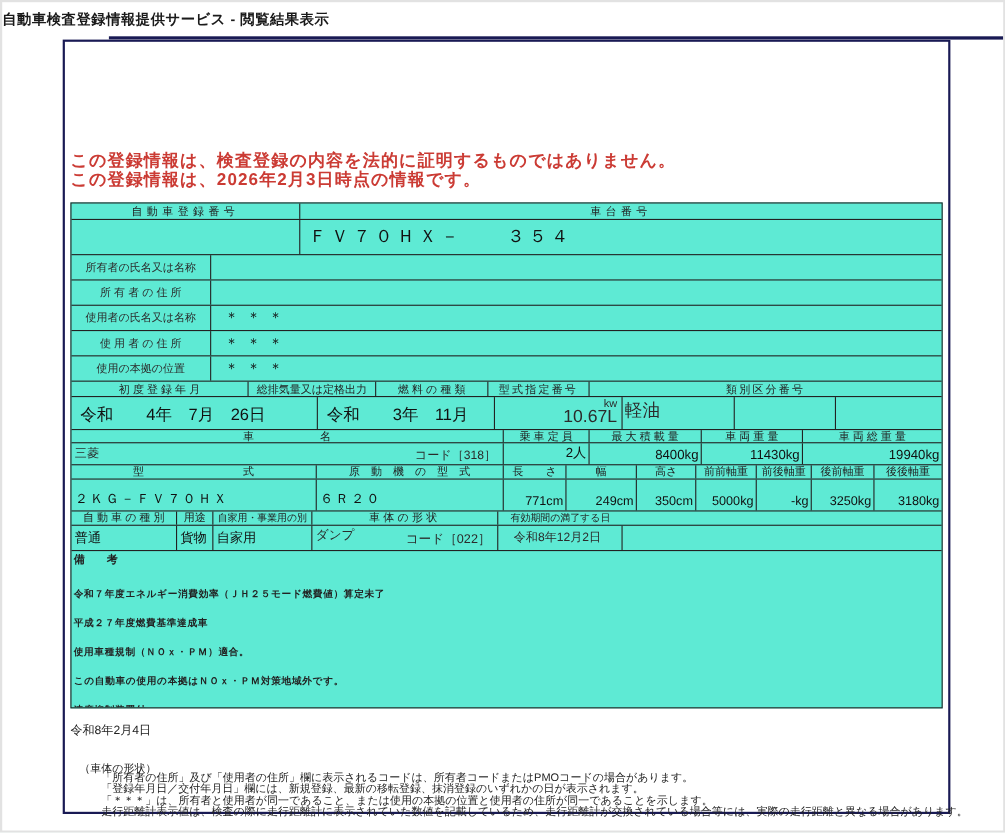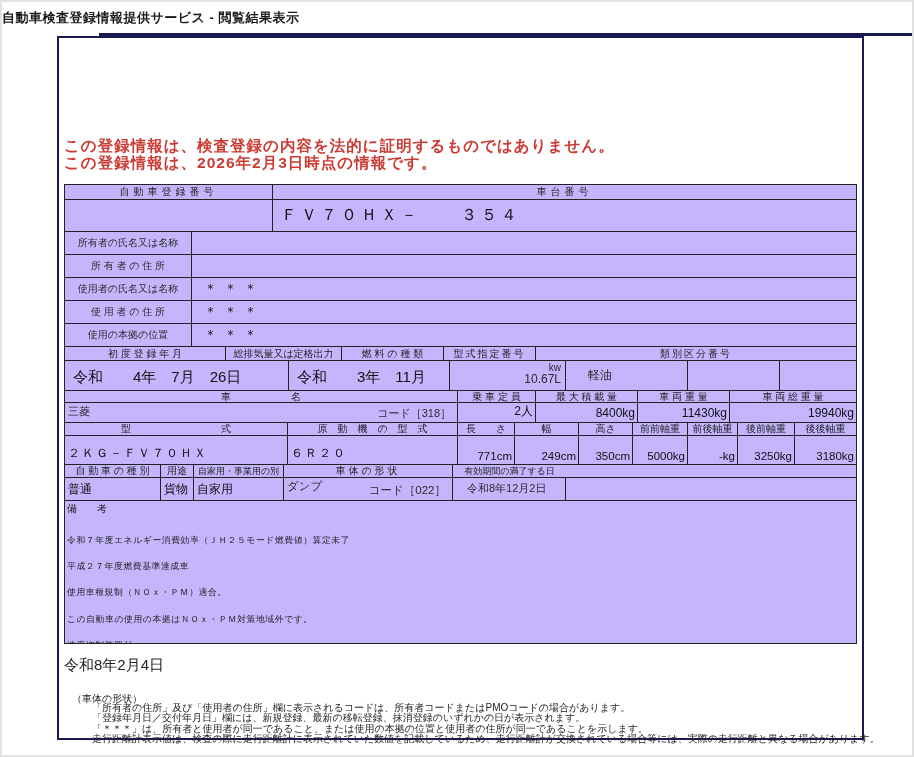--- a/index.html
+++ b/index.html
@@ -15,47 +15,47 @@
     letter-spacing:0.5px;
   }
   .title-rule { position:absolute; top:31px; left:97px; right:0; height:3px; background:#191a54; }
   .content-box {
     position:absolute; left:55px; top:34px; width:807px; height:704px;
     border:2px solid #191a54; background:#fff;
   }
   .notice { position:absolute; left:62px; color:#cb3b34; font-weight:bold; font-size:15.5px; letter-spacing:1px; white-space:nowrap; }
   .notice1 { top:134px; } .notice2 { top:151px; }
 
-  .vtable { position:absolute; left:62px; top:182px; width:793px; border:1px solid #222; background:#c4b5fd; }
+  .vtable { position:absolute; left:62px; top:182px; width:793px; border:1px solid #222; background:#5eead4; }
   .row { display:flex; border-bottom:1px solid #222; width:100%; }
-  .row:last-child { border-bottom:none; }
+  .row:last-child { border-bottom:none;font-weight:bold; }
   .cell { border-right:1px solid #222; position:relative; overflow:hidden; }
   .cell:last-child { border-right:none; flex:1 1 auto; }
   .hc { display:flex; align-items:center; justify-content:center; font-size:10px; color:#222; white-space:pre; }
   .hc-sm { font-size:9px; }
   .vb { display:flex; align-items:flex-end; white-space:pre; }
   .vr { justify-content:flex-end; text-align:right; }
   .chassis-val { display:flex; align-items:center; font-size:16px; letter-spacing:4px; padding-left:8px; color:#111; white-space:pre; }
   .owner-label { display:flex; align-items:center; justify-content:center; font-size:10px; white-space:pre; }
   .owner-val { display:flex; align-items:center; font-size:13px; letter-spacing:7px; padding-left:12px; color:#111; }
   .date-val { font-size:15px; padding:0 0 3px 8px; color:#111; }
   .disp-cell { display:flex; flex-direction:column; align-items:flex-end; justify-content:flex-start; padding:1px 4px 1px 0; }
   .disp-kw { font-size:10px; line-height:11px; }
-  .disp-l { font-size:12px; line-height:13px; }
-  .fuel-val { font-size:12px; padding:0 0 6px 2px;margin-left:20px; }
+  .disp-l { font-size:16px; line-height:13px; }
+  .fuel-val { font-size:16px; padding:0 0 6px 2px; }
   .num-val { font-size:12px; padding:0 2px 2px 0; color:#111; }
   .num-val-sm { font-size:11.5px; padding:0 2px 2px 0; color:#111; }
   .txt-val { font-size:12px; padding:0 0 2px 3px; color:#111; }
   .model-val { font-size:12px; letter-spacing:2px; padding:0 0 2px 3px; color:#111; }
   .abs-tl { position:absolute; top:1px; left:3px; font-size:11px; white-space:pre; }
   .abs-br { position:absolute; bottom:1px; right:6px; font-size:11px; white-space:pre; }
   .remarks-cell { padding:1px 0 0 2px; }
   .remarks-label { font-size:10px; letter-spacing:5px; color:#222; }
   .remarks-lines { margin-top:2px; font-size:8.8px; line-height:8.8px; letter-spacing:0.6px; color:#222; white-space:pre; }
-  .footer-date { position:absolute; left:62px; top:654px; font-size:15px; color:#222; }
+  .footer-date { position:absolute; left:62px; top:654px; font-size:11px; color:#222; }
   .notes-title { position:absolute; left:70px; top:690px; font-size:10px; color:#222; }
   .notes { position:absolute; left:78px; top:701px; font-size:10px; line-height:10.4px; color:#222; white-space:nowrap;margin-left:12px; }
 </style>
 </head>
 <body>
 
 <div class="page">
 
   <div class="window-title">自動車検査登録情報提供サービス - 閲覧結果表示</div>
   <div class="title-rule"></div>

